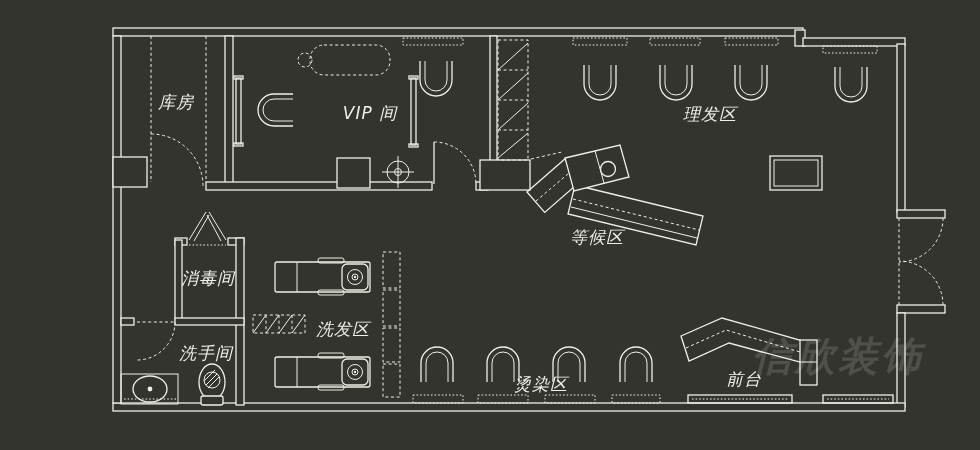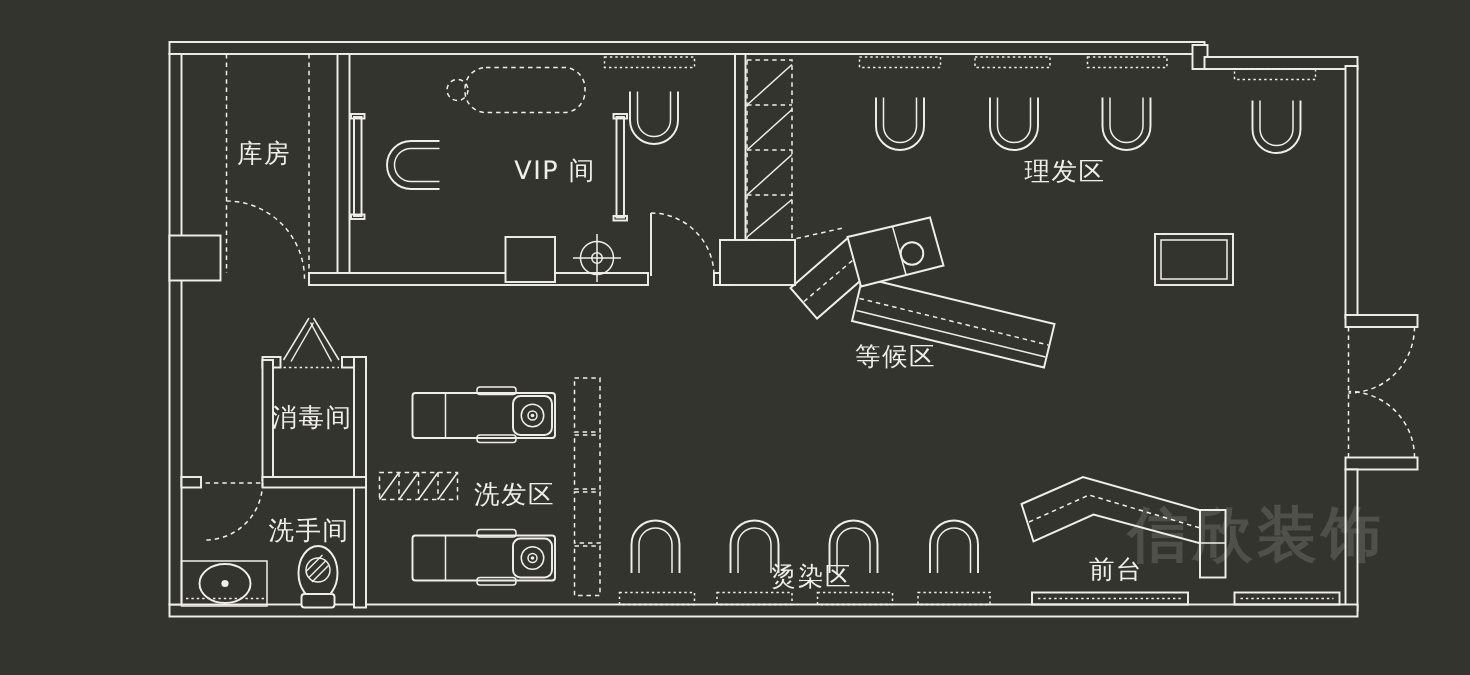--- a/index.html
+++ b/index.html
@@ -1,17 +1,17 @@
 <!DOCTYPE html>
 <html><head>
 <meta charset="utf-8">
 <style>
   html,body{margin:0;padding:0;background:#34342F;}
   .stage{position:relative;width:980px;height:450px;background:#34342F;overflow:hidden;
-         font-family:"DejaVu Sans",sans-serif;}
+         font-family:"DejaVu Sans",sans-serif;font-style:italic;}
   svg{display:block}
   svg text{font-family:"DejaVu Sans",sans-serif;fill:#EFEFE8;font-size:17px;letter-spacing:1px;}
   svg text.wm{font-size:40px;font-weight:bold;fill:rgba(240,240,234,0.15);letter-spacing:3px;}
   .w{fill:#34342F;stroke:#EFEFE8;stroke-width:1.3;}           
   .s{fill:none;stroke:#EFEFE8;stroke-width:1.3;}              
   .s2{fill:none;stroke:#EFEFE8;stroke-width:1;}               
   .d{fill:none;stroke:#EFEFE8;stroke-width:1;stroke-dasharray:3 2.6;}   
   .dt{fill:none;stroke:#EFEFE8;stroke-width:1;stroke-dasharray:1.6 2;}  
   .fb{fill:#34342F;stroke:#EFEFE8;stroke-width:1.3;}          
 </style>

